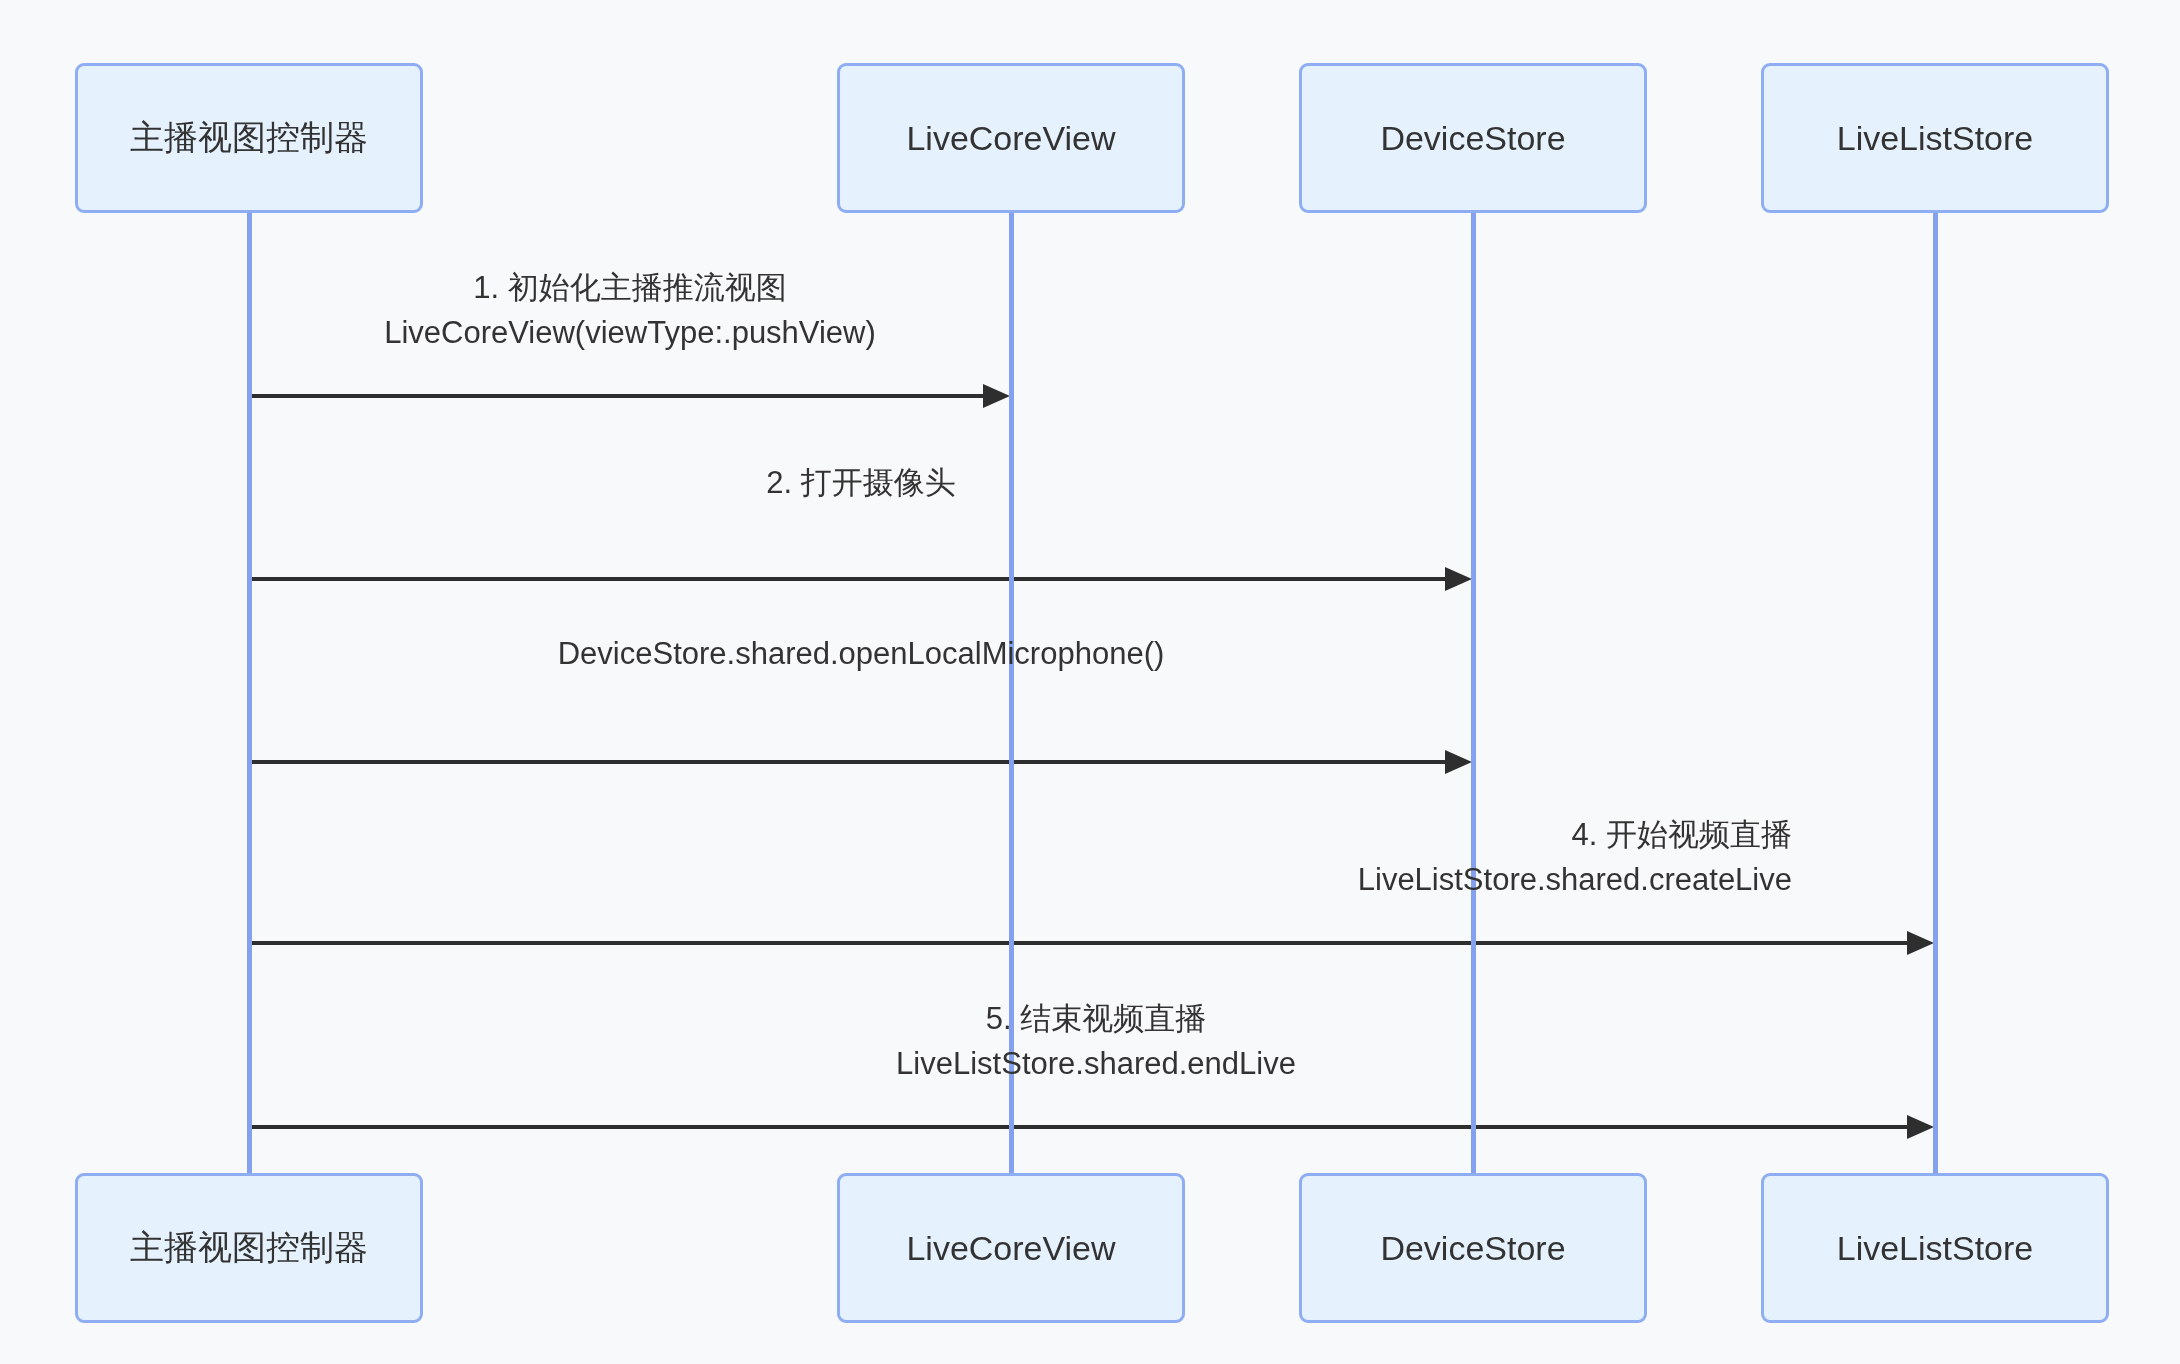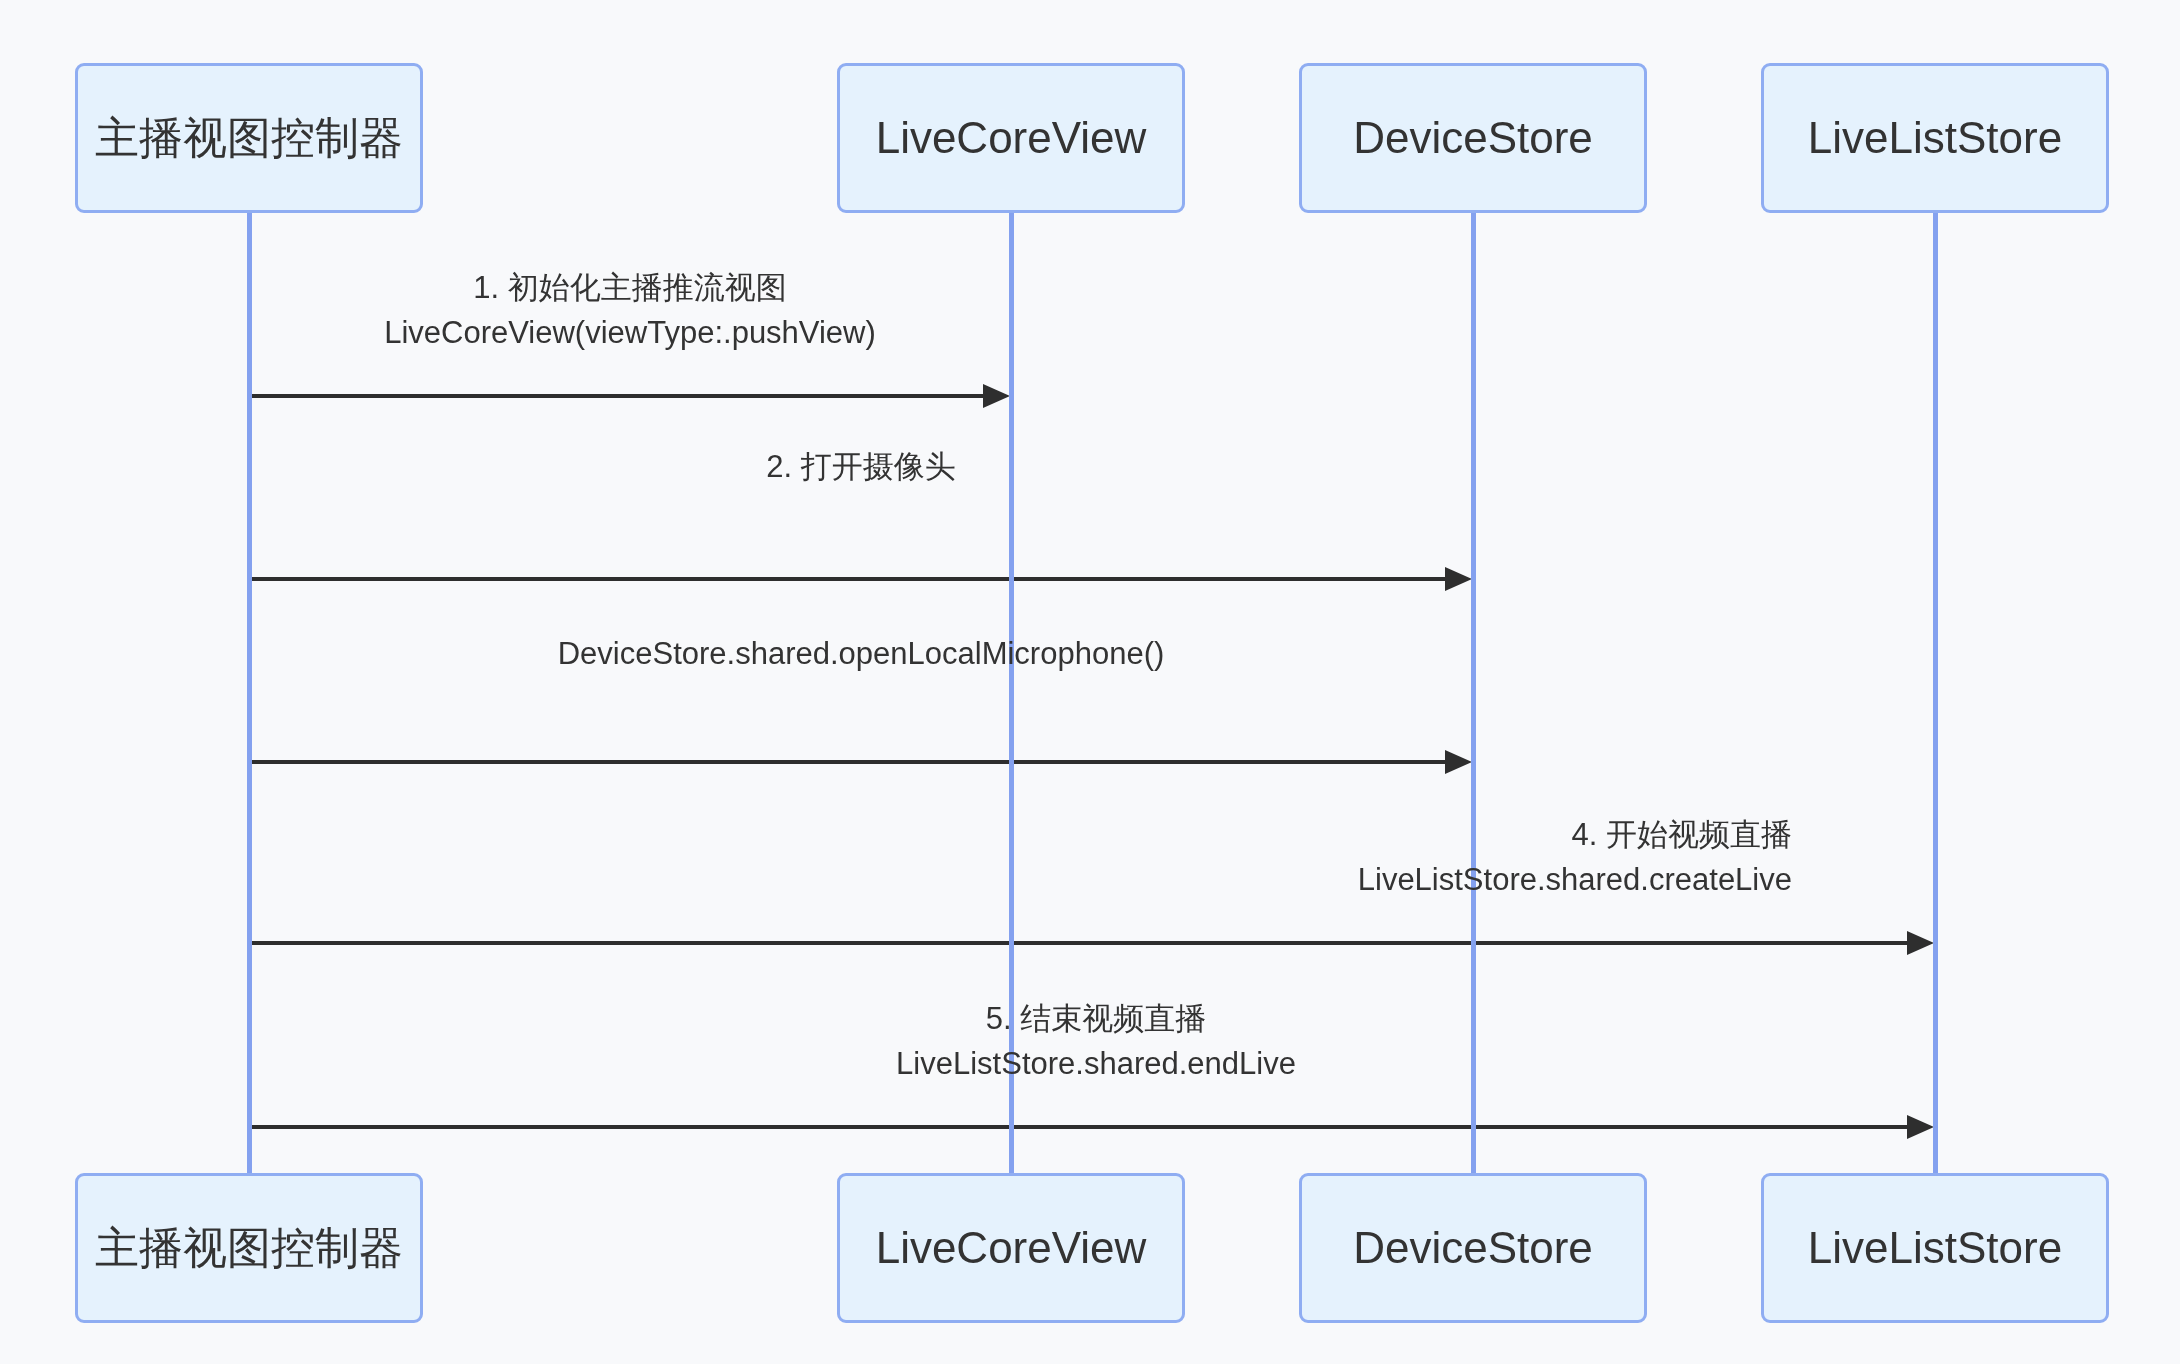--- a/index.html
+++ b/index.html
@@ -8,21 +8,21 @@
   }
   html,body{margin:0;padding:0;}
   body{background:var(--bg);font-family:"Liberation Sans","DejaVu Sans",sans-serif;}
   #canvas{position:relative;width:2180px;height:1364px;background:var(--bg);overflow:hidden;}
   .lifeline{position:absolute;width:5px;background:var(--lifeline);}
   .actor-box{
     position:absolute;width:348px;height:150px;box-sizing:border-box;
     background:var(--actor-fill);border:3px solid var(--actor-border);border-radius:9px;
     display:flex;align-items:center;justify-content:center;
   }
-  .actor-label{font-size:44px;color:var(--text);white-space:nowrap;}
+  .actor-label{font-size:34px;color:var(--text);white-space:nowrap;}
   .msg-label{
     position:absolute;width:1400px;text-align:center;
     font-size:31px;line-height:45px;color:var(--text);white-space:nowrap;
   }
   .arrow-line{position:absolute;height:4px;background:var(--arrow);}
   .arrow-head{
     position:absolute;width:0;height:0;
     border-top:12px solid transparent;border-bottom:12px solid transparent;
     border-left:27px solid var(--arrow);
   }
@@ -66,21 +66,21 @@
     <div class="actor-box" style="left: 1761px; top: 63px;">
       <div class="actor-label">LiveListStore</div>
     </div>
     <div class="actor-box" style="left: 1761px; top: 1173px;">
       <div class="actor-label">LiveListStore</div>
     </div>
     <div class="msg-label" style="left: -70px; top: 265px;">
       <div>1. 初始化主播推流视图</div>
       <div>LiveCoreView(viewType:.pushView)</div>
     </div>
-    <div class="msg-label" style="left: 161px; top: 444px;">
+    <div class="msg-label" style="left: 161px; top: 460px;">
       <div>2. 打开摄像头</div>
     </div>
     <div class="msg-label" style="left: 161px; top: 631px;">
       <div>DeviceStore.shared.openLocalMicrophone()</div>
     </div>
     <div class="msg-label" style="left: 392px; top: 812px; text-align: right;">
       <div>4. 开始视频直播</div>
       <div>LiveListStore.shared.createLive</div>
     </div>
     <div class="msg-label" style="left: 396px; top: 996px;">

